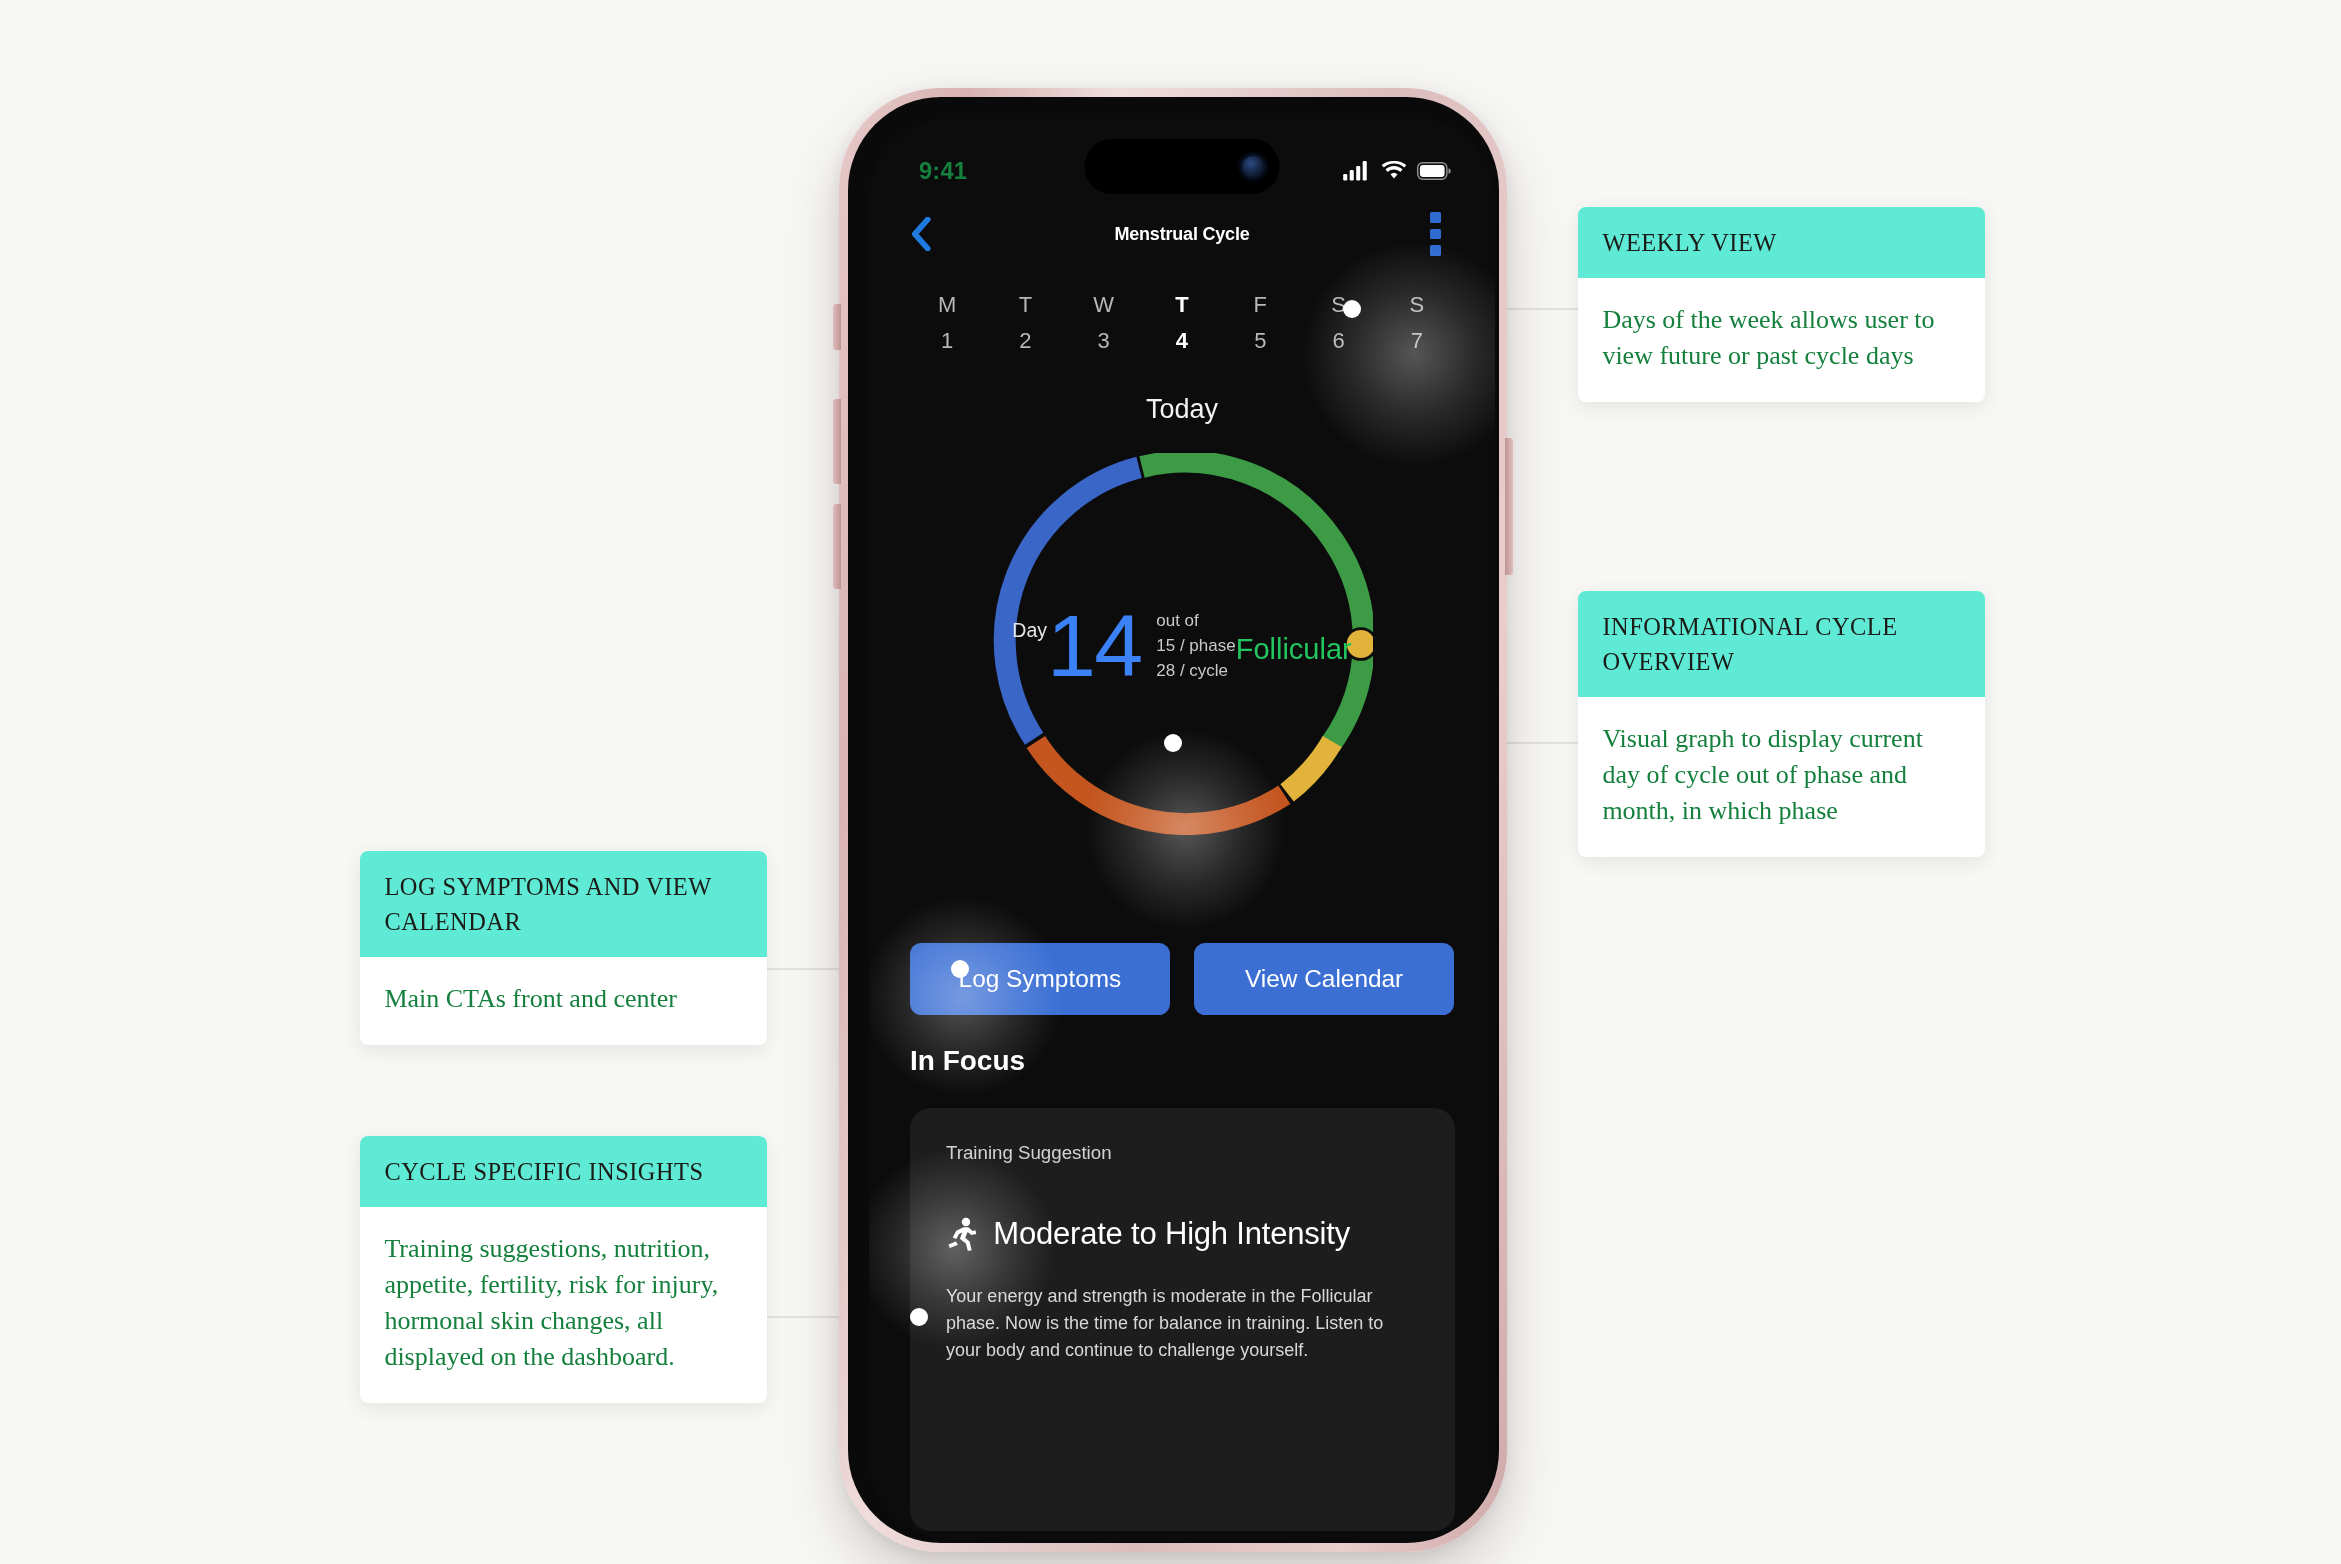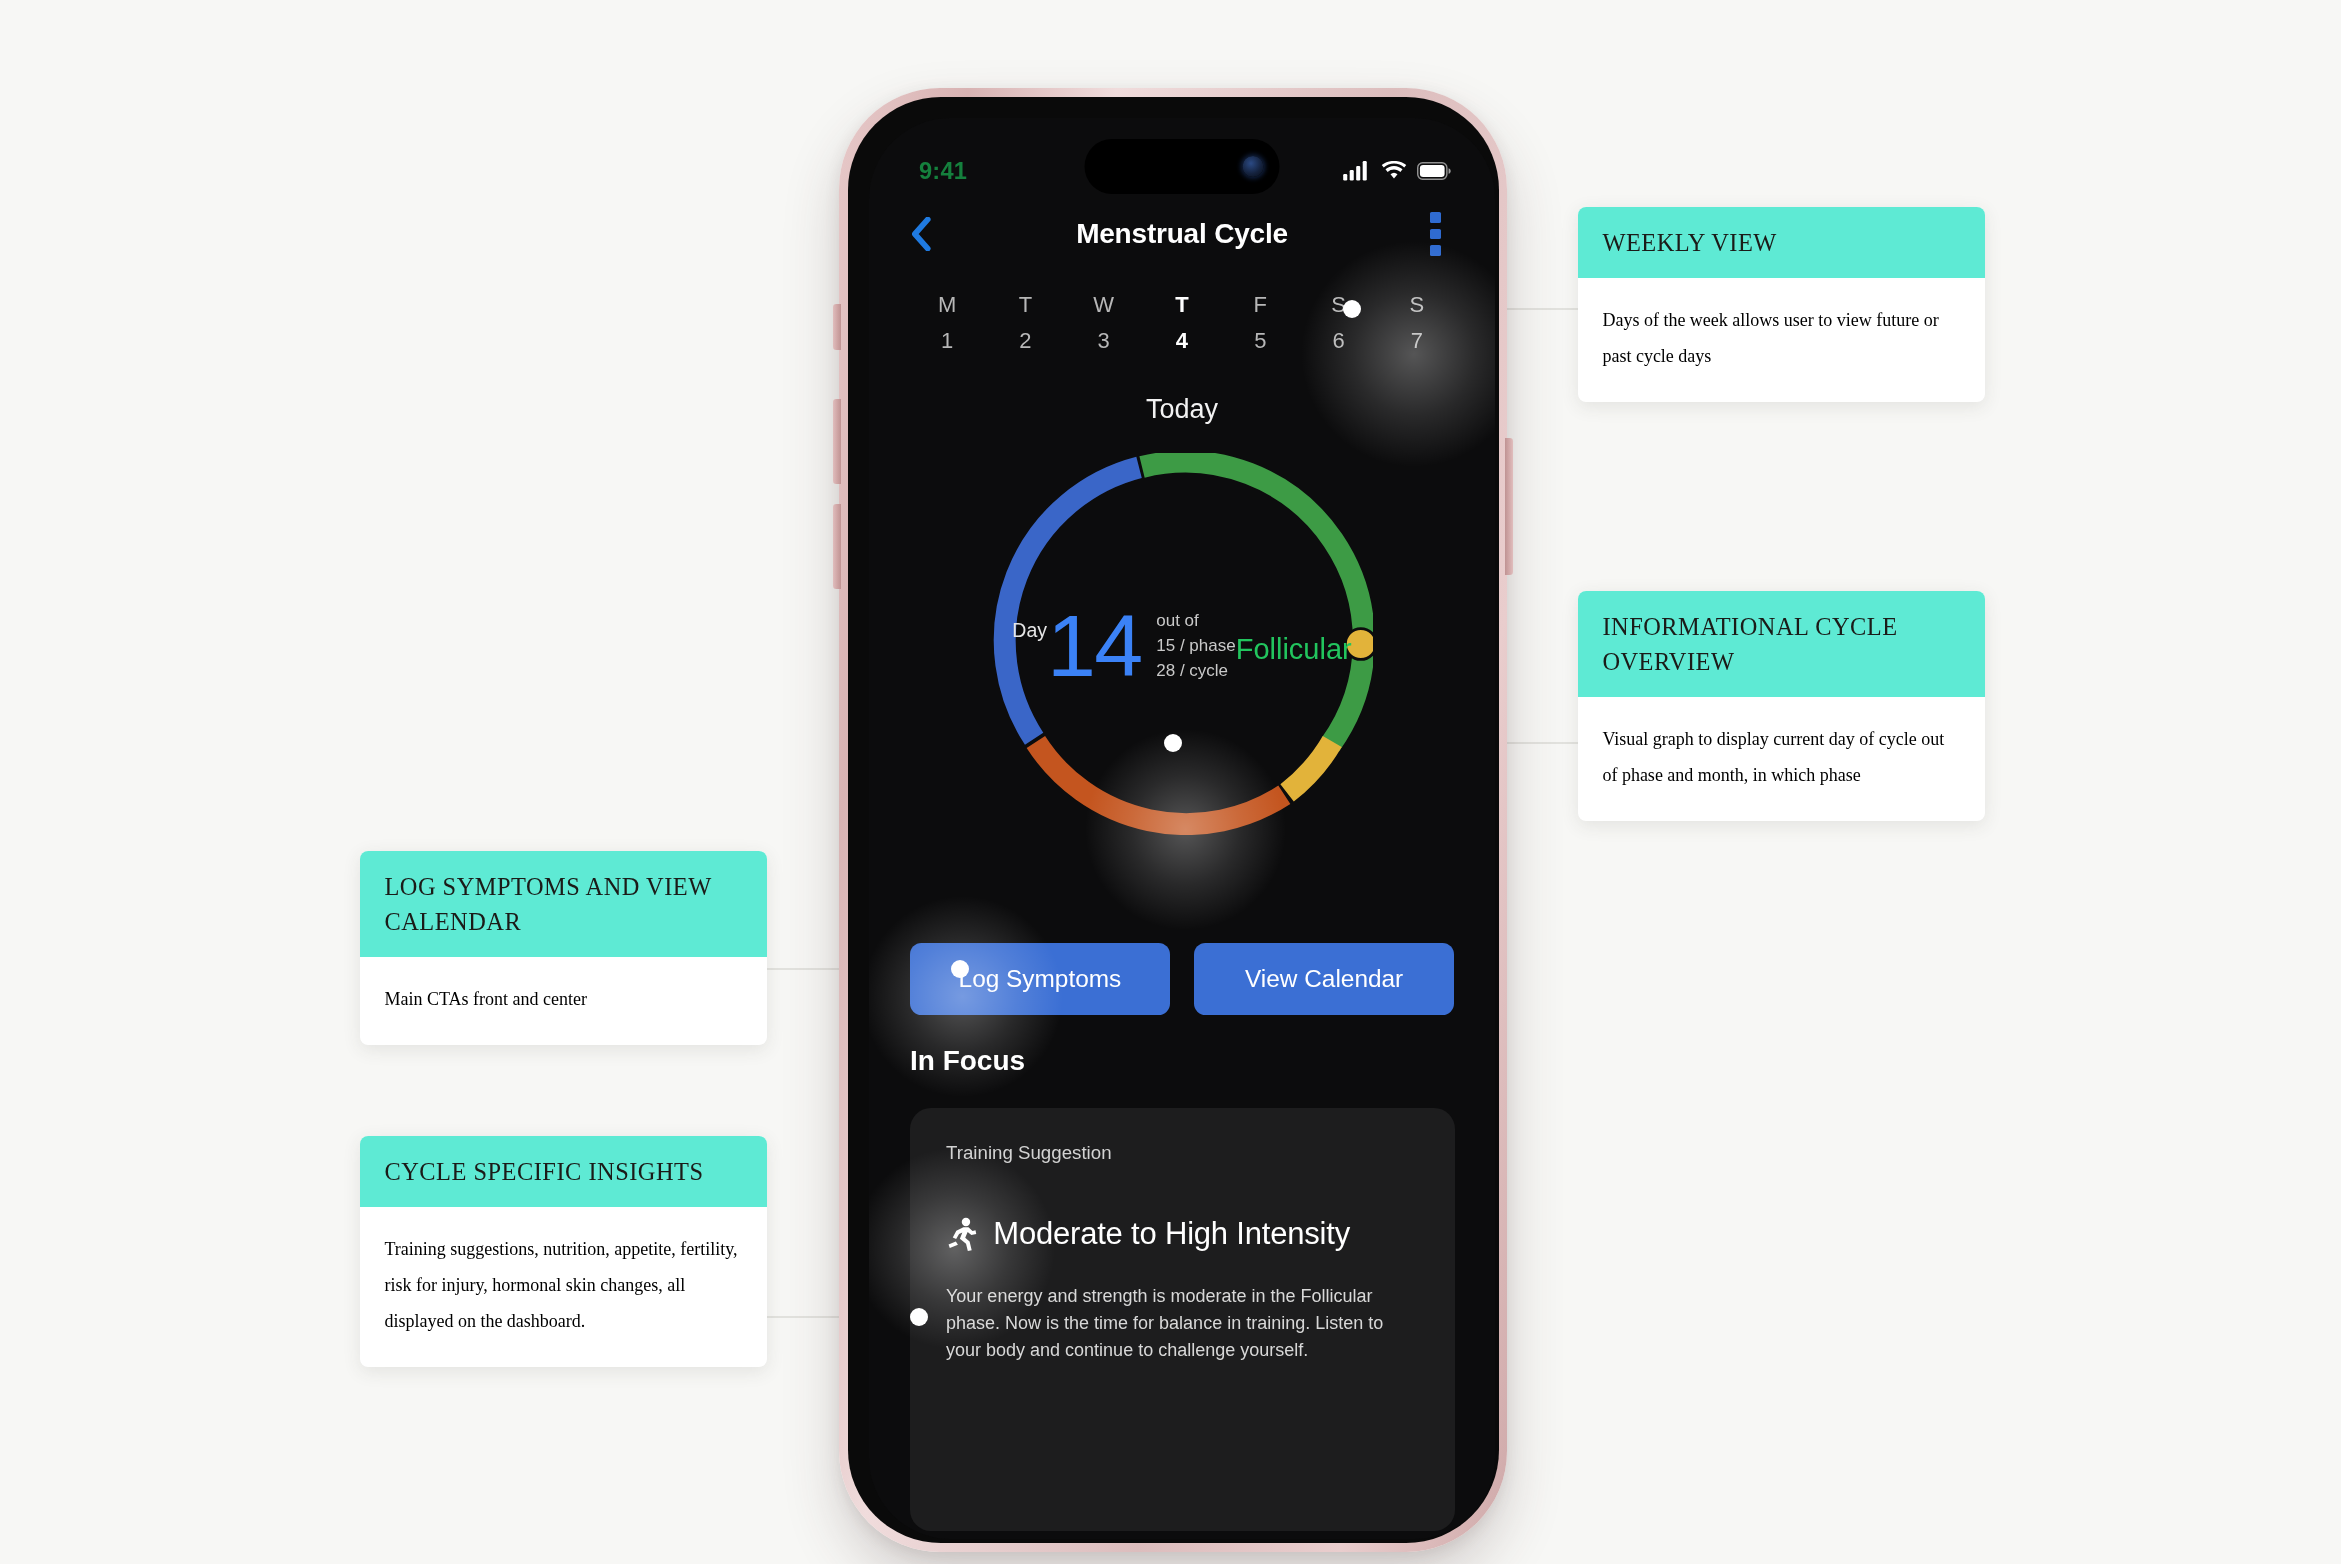--- a/index.html
+++ b/index.html
@@ -87,21 +87,21 @@
   #nav-bar {
     position: absolute; left: 0; top: 86px; width: 626px; height: 60px;
     display: flex; align-items: center; padding: 0 41px;
   }
   #back-btn {
     width: 37px; display: flex; align-items: center; justify-content: flex-start;
     cursor: pointer;
   }
   #nav-title {
     flex: 1; text-align: center; color: #fff;
-    font-size: 28px; font-weight: 700; letter-spacing: -0.2px;
+    font-size: 18px; font-weight: 700; letter-spacing: -0.2px;
   }
   #kebab-menu {
     width: 37px; display: flex; flex-direction: column; align-items: center;
     gap: 5.7px; cursor: pointer;
   }
   #kebab-menu i { display:block; width: 10.6px; height: 10.6px; background: #2f6bd1; border-radius: 1.6px; }
 
   
   #week-strip {
     position: absolute; left: 0; top: 171px; width: 626px;
@@ -184,22 +184,22 @@
   .anno-head {
     background: #5eead4;
     padding: 18px 24.4px 18px 24.4px;
     color: #1b1b18;
     font-size: 24.4px;
     line-height: 35px;
     letter-spacing: 0.5px;
   }
   .anno-body {
     padding: 24.4px 24.4px 28px 24.4px;
-    color: #000000;
-    font-size: 18px;
+    color: #15803d;
+    font-size: 26px;
     line-height: 36px;
   }
 
   #card-weekly   { left: 1578px; top: 207px; }
   #card-overview { left: 1578px; top: 591px; }
   #card-cta      { left: 360px;  top: 851px; }
   #card-insights { left: 360px;  top: 1136px; }
 
   
   .conn-line { position: absolute; background: #ffffff; height: 1.6px; }

